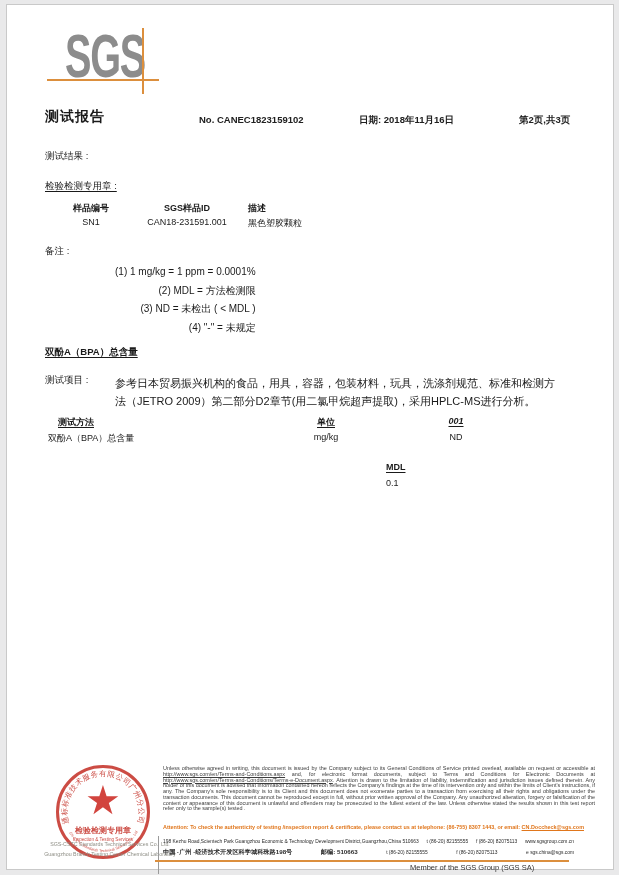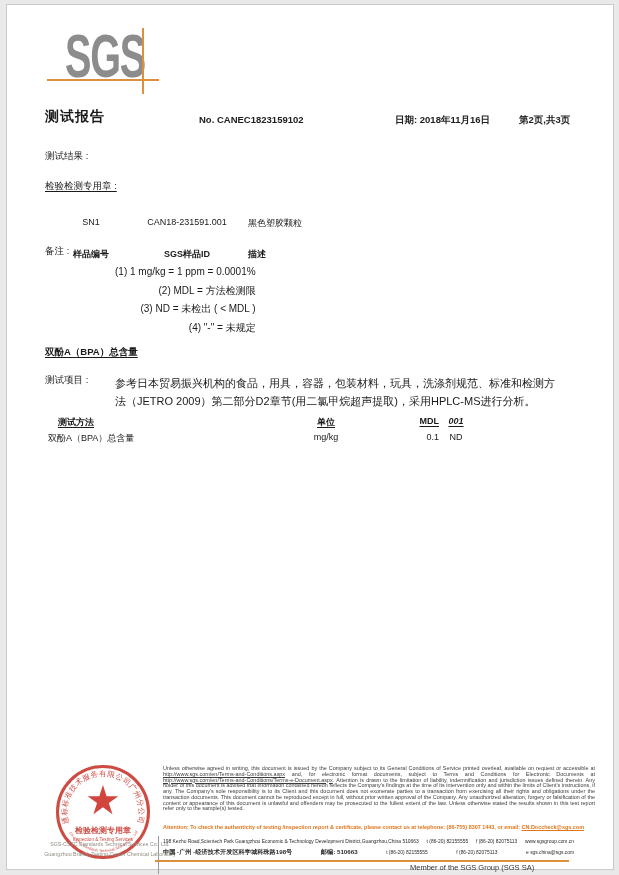--- a/index.html
+++ b/index.html
@@ -17,45 +17,45 @@
   .logo{
     left:58px;top:27px;font-weight:bold;font-size:62px;line-height:48px;
     letter-spacing:-2px;color:#8c8c8c;transform:scaleX(0.64);transform-origin:left top;
   }
   .logo-hline{left:40px;top:74px;width:112px;height:2px;background:#dc8f3d;}
   .logo-vline{left:135px;top:23px;width:2px;height:66px;background:#dc8f3d;}
   
   .doc-title{left:38px;top:103px;font-size:14px;font-weight:bold;letter-spacing:1px;}
   .hdr-info{font-size:9.5px;font-weight:600;color:#202020;text-align:right;}
   .report-no{left:192px;top:109px;}
-  .report-date{left:388px;top:109px;}
+  .report-date{left:352px;top:109px;}
   .page-info{left:512px;top:109px;}
   .lbl{font-size:9.5px;}
   .results-label{left:38px;top:145px;}
   .sample-desc-label{left:38px;top:175px;text-decoration:underline;text-underline-offset:2px;}
   
-  .st-h{font-weight:bold;font-size:9px;top:197px;margin-top:46px;}
+  .st-h{font-weight:bold;font-size:9px;top:197px;}
   .st-r{font-size:9px;top:212px;}
   .st-c1{left:48px;width:72px;text-align:center;}
   .st-c2{left:124px;width:112px;text-align:center;}
   .st-c3{left:241px;width:120px;text-align:left;}
   
   .notes-label{left:38px;top:240px;}
   .notes{left:108px;top:258px;line-height:18.6px;font-size:10px;text-align:right;}
   
   .bpa-title{left:38px;top:341px;font-size:9.5px;font-weight:bold;text-decoration:underline;text-underline-offset:2px;}
   .method-label{left:38px;top:369px;}
   .method-text{left:108px;top:369px;width:486px;line-height:18px;font-size:11px;}
   
   .rt-h{font-size:9px;font-weight:600;top:411px;text-decoration:underline;text-underline-offset:2px;}
   .rt-r{font-size:9px;top:427px;}
   .rt-item-h{left:51px;}
   .rt-item{left:41px;}
   .rt-unit{left:295px;width:48px;text-align:center;}
-  .rt-mdl{left:388px;width:44px;text-align:right;}
+  .rt-mdl{left:379px;width:44px;text-align:left;margin-top:46px;}
   .rt-sample{left:427px;width:44px;text-align:center;}
   .italic{font-style:italic;}
   
   .stamp{left:34px;top:745px;width:124px;height:124px;opacity:0.88;}
   .company{left:28px;width:150px;font-size:5.3px;color:#8f8f86;text-align:center;line-height:6px;}
   .company-1{top:836px;}
   .company-2{top:846px;}
   .legal{
     left:156px;top:761px;width:432px;font-size:5.45px;line-height:5.78px;
     color:#3d3d3d;text-align:justify;

